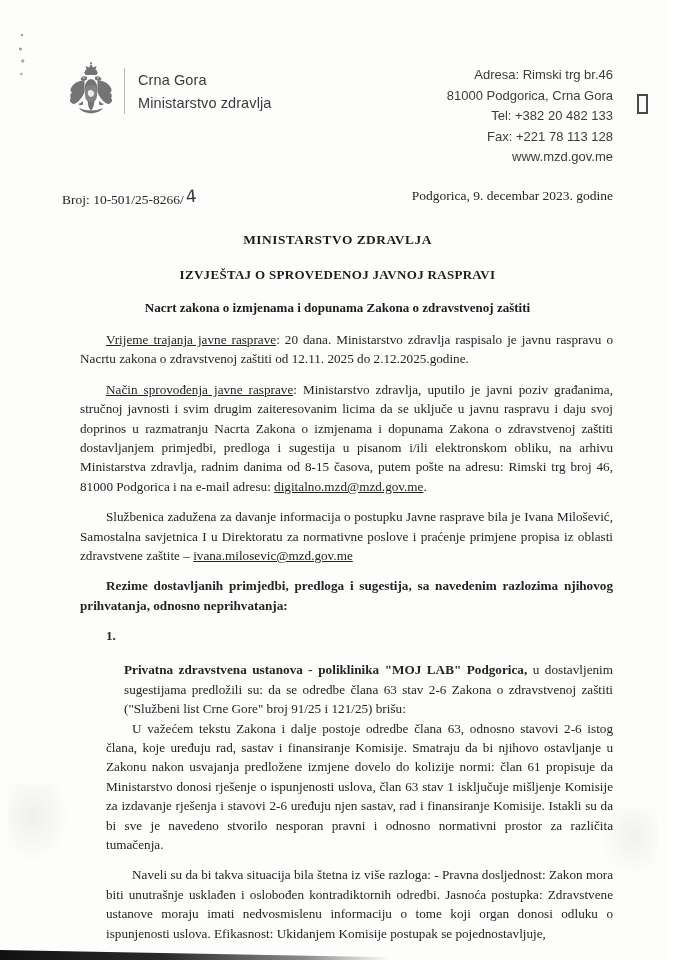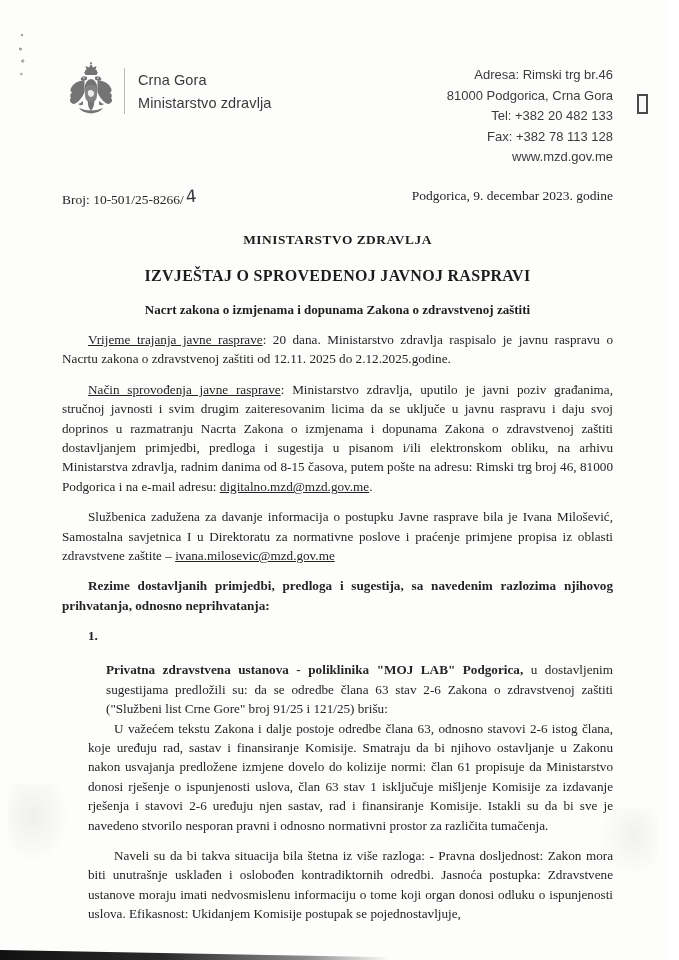--- a/index.html
+++ b/index.html
@@ -129,27 +129,27 @@
   .titles {
     position: absolute;
     left: 62px; right: 56px; top: 232px;
     text-align: center;
   }
   .title-1, .title-2, .title-3 {
     font-weight: bold;
     color: #1c1c1c;
   }
   .title-1 { font-size: 13.4px; letter-spacing: .5px; margin-bottom: 19px; }
-  .title-2 { font-size: 16px; letter-spacing: .3px; margin-bottom: 17px; }
+  .title-2 { font-size: 13px; letter-spacing: .3px; margin-bottom: 17px; }
   .title-3 { font-size: 13px; }
 
   
   .body {
     position: absolute;
-    left: 62px; right: 56px; top: 330px;
+    left: 80px; right: 56px; top: 330px;
     font-size: 13.2px;
     line-height: 1.47;
     color: #242424;
   }
   .body p {
     margin: 0 0 11px 0;
     text-align: justify;
     text-indent: 26px;
   }
   .u { text-decoration: underline; }
@@ -225,21 +225,21 @@
       <div class="brand-lines">
         <div>Crna Gora</div>
         <div>Ministarstvo zdravlja</div>
       </div>
     </div>
 
     <div class="contact">
       <div>Adresa: Rimski trg br.46</div>
       <div>81000 Podgorica, Crna Gora</div>
       <div>Tel: +382 20 482 133</div>
-      <div>Fax: +382 78 113 128</div>
+      <div>Fax: +221 78 113 128</div>
       <div>www.mzd.gov.me</div>
     </div>
   </div>
 
   <div class="refrow">
     <div class="refno"><span>Broj: 10-501/25-8266/</span><span class="hand">4</span></div>
     <div>Podgorica, 9. decembar 2023. godine</div>
   </div>
 
   <div class="titles">

